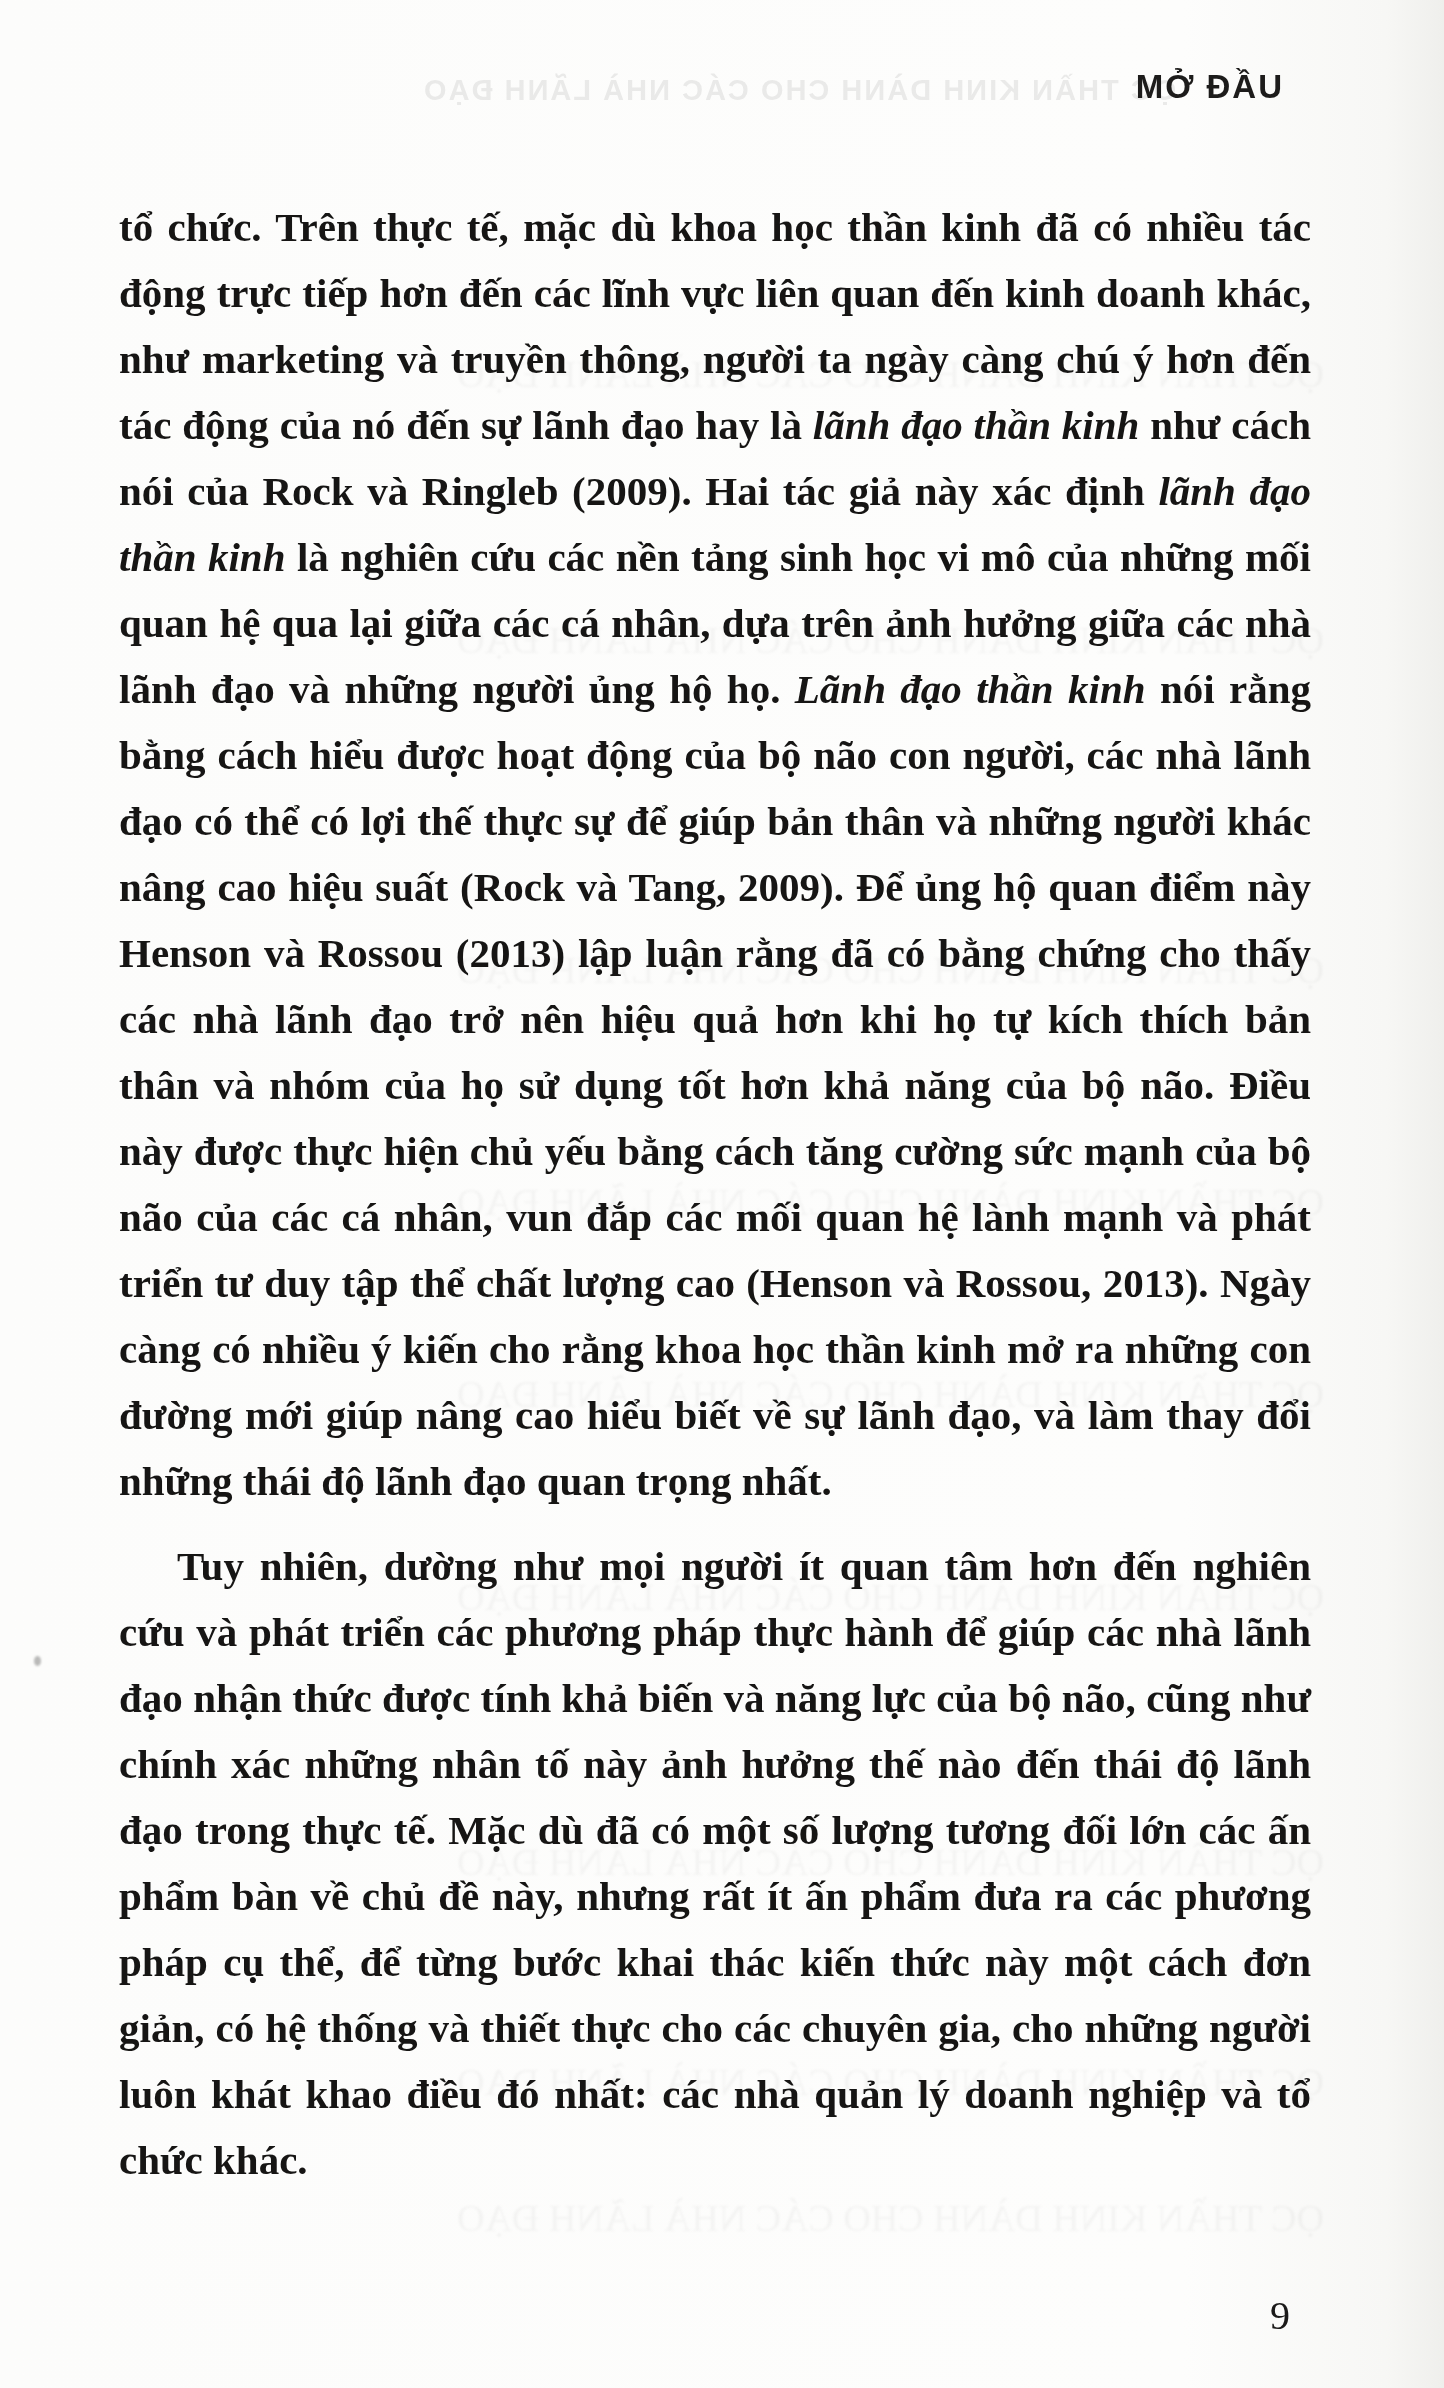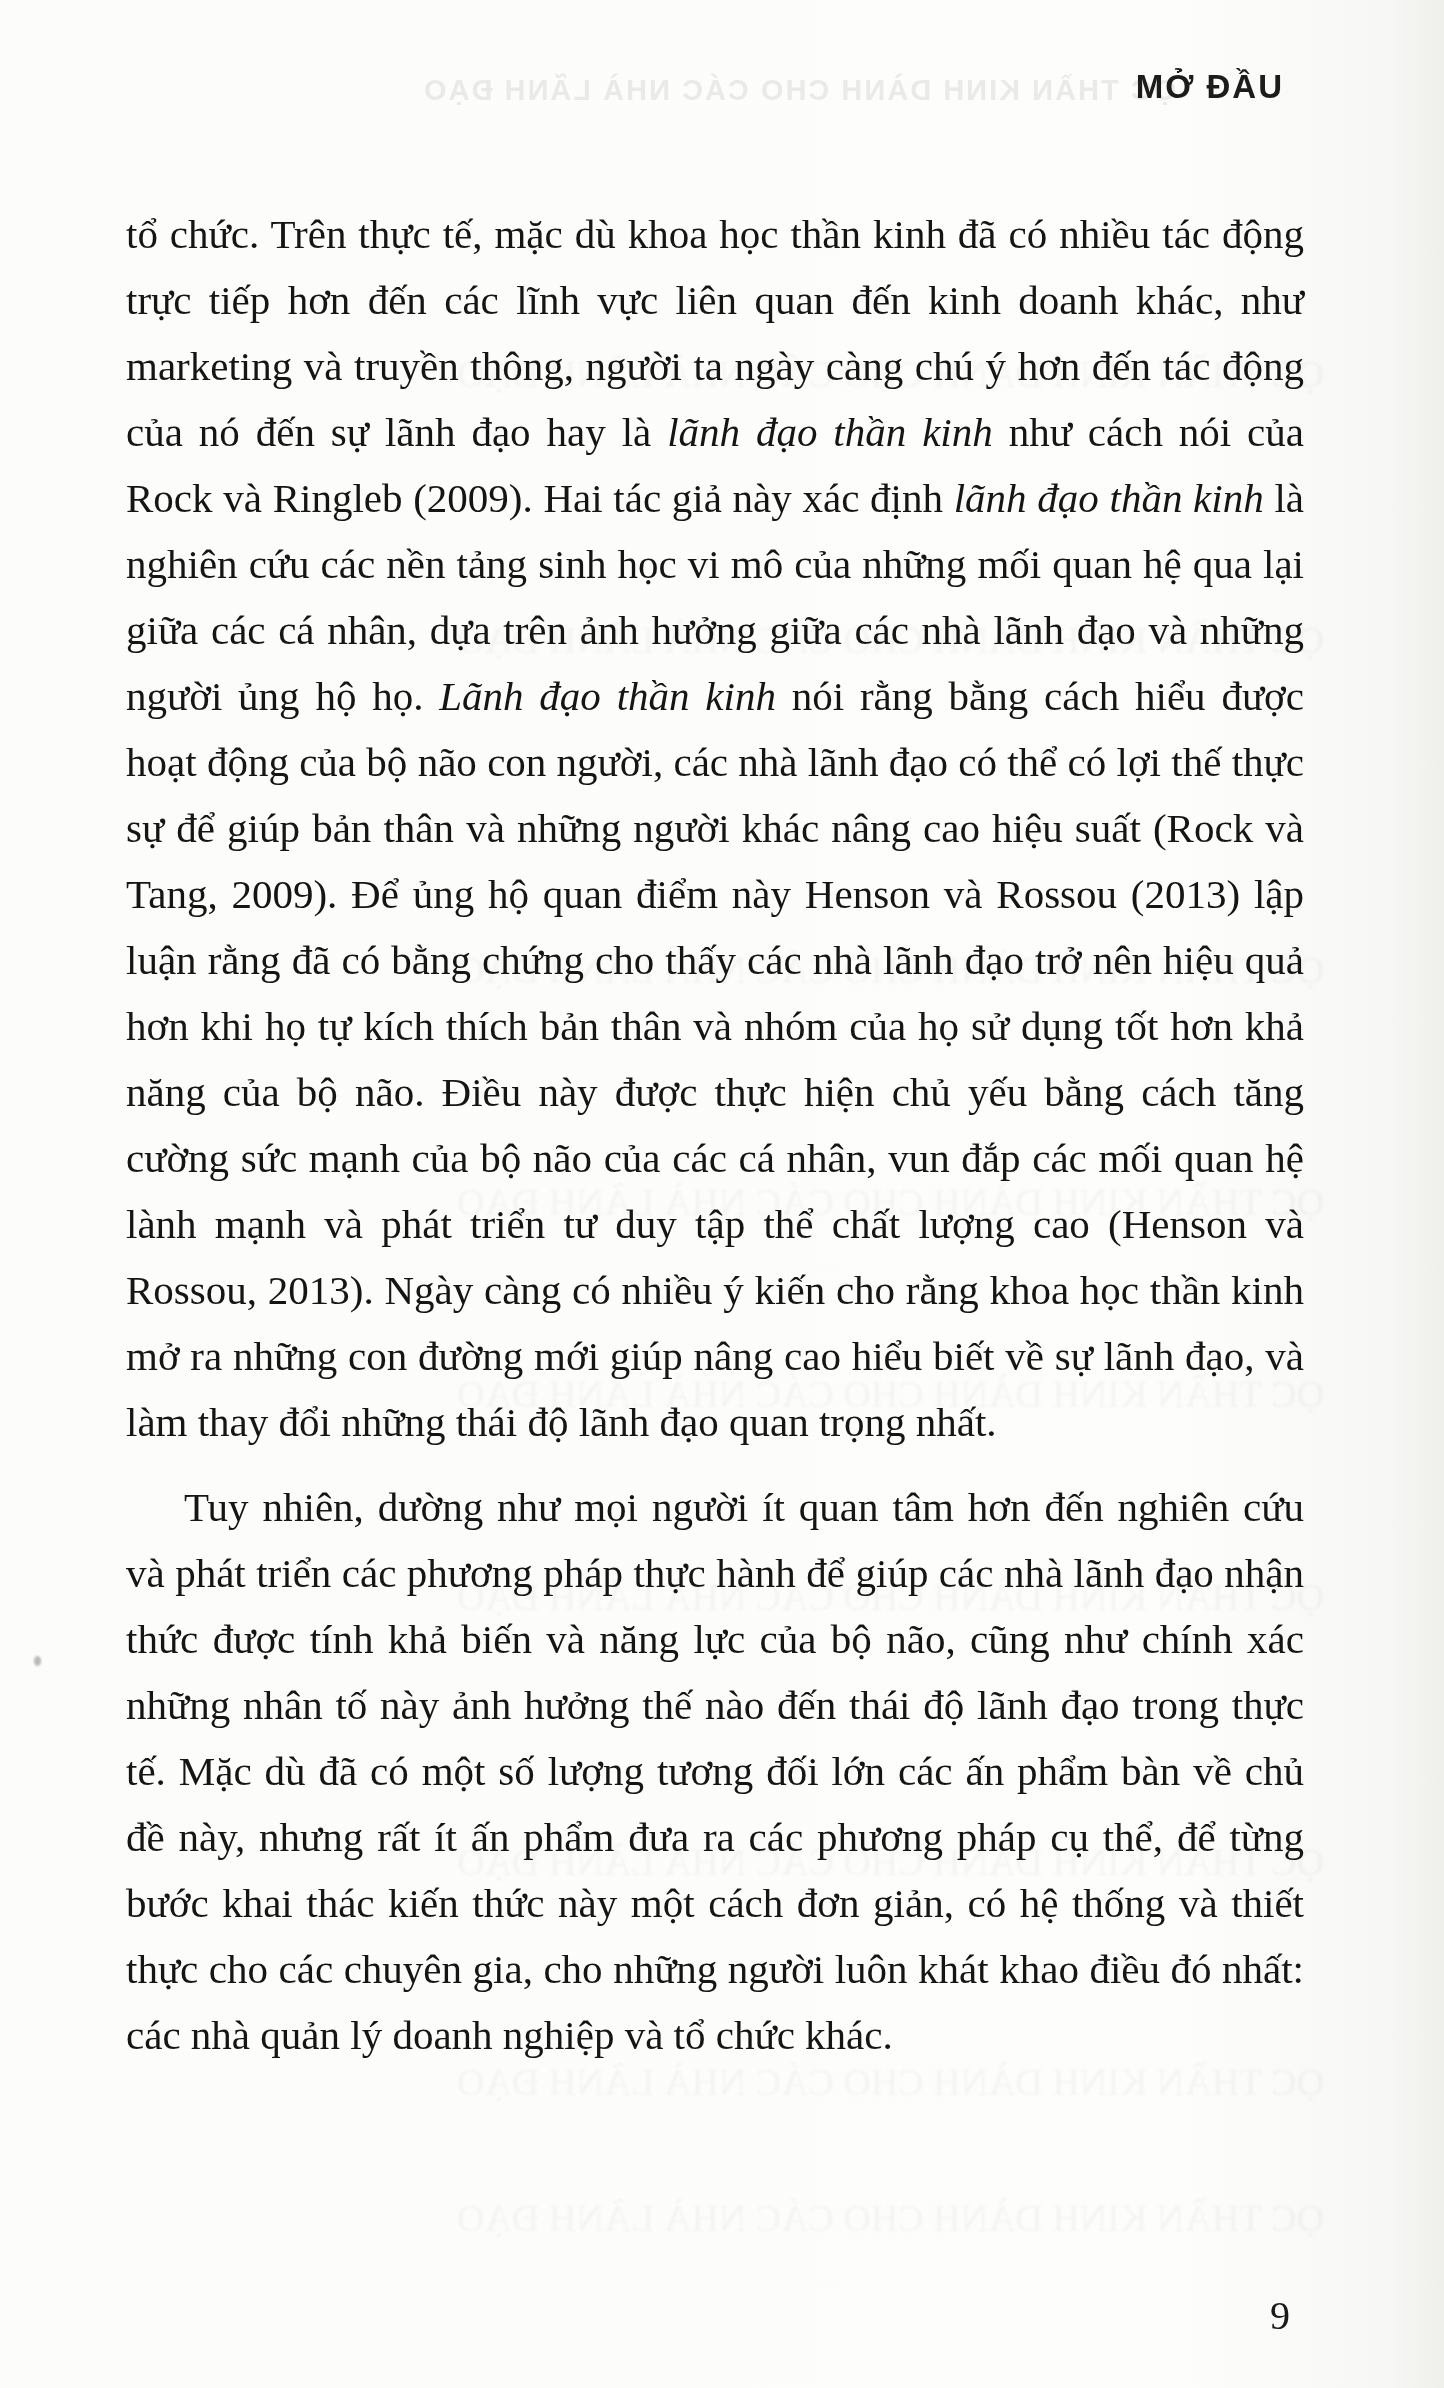--- a/index.html
+++ b/index.html
@@ -58,21 +58,22 @@
     position: absolute;
     left: 115px;
     top: 190px;
     width: 1200px;
     font-size: 41px;
     line-height: 66px;
     text-align: justify;
     text-justify: inter-word;
   }
   .body-text p {
-    margin: 11px;
+    margin: 4px;
+    font-weight: bold;
   }
   .body-text p.indent {
     text-indent: 58px;
     margin-top: 19px;
   }
   .body-text em {
     font-style: italic;
   }
   .page-number {
     position: absolute;

